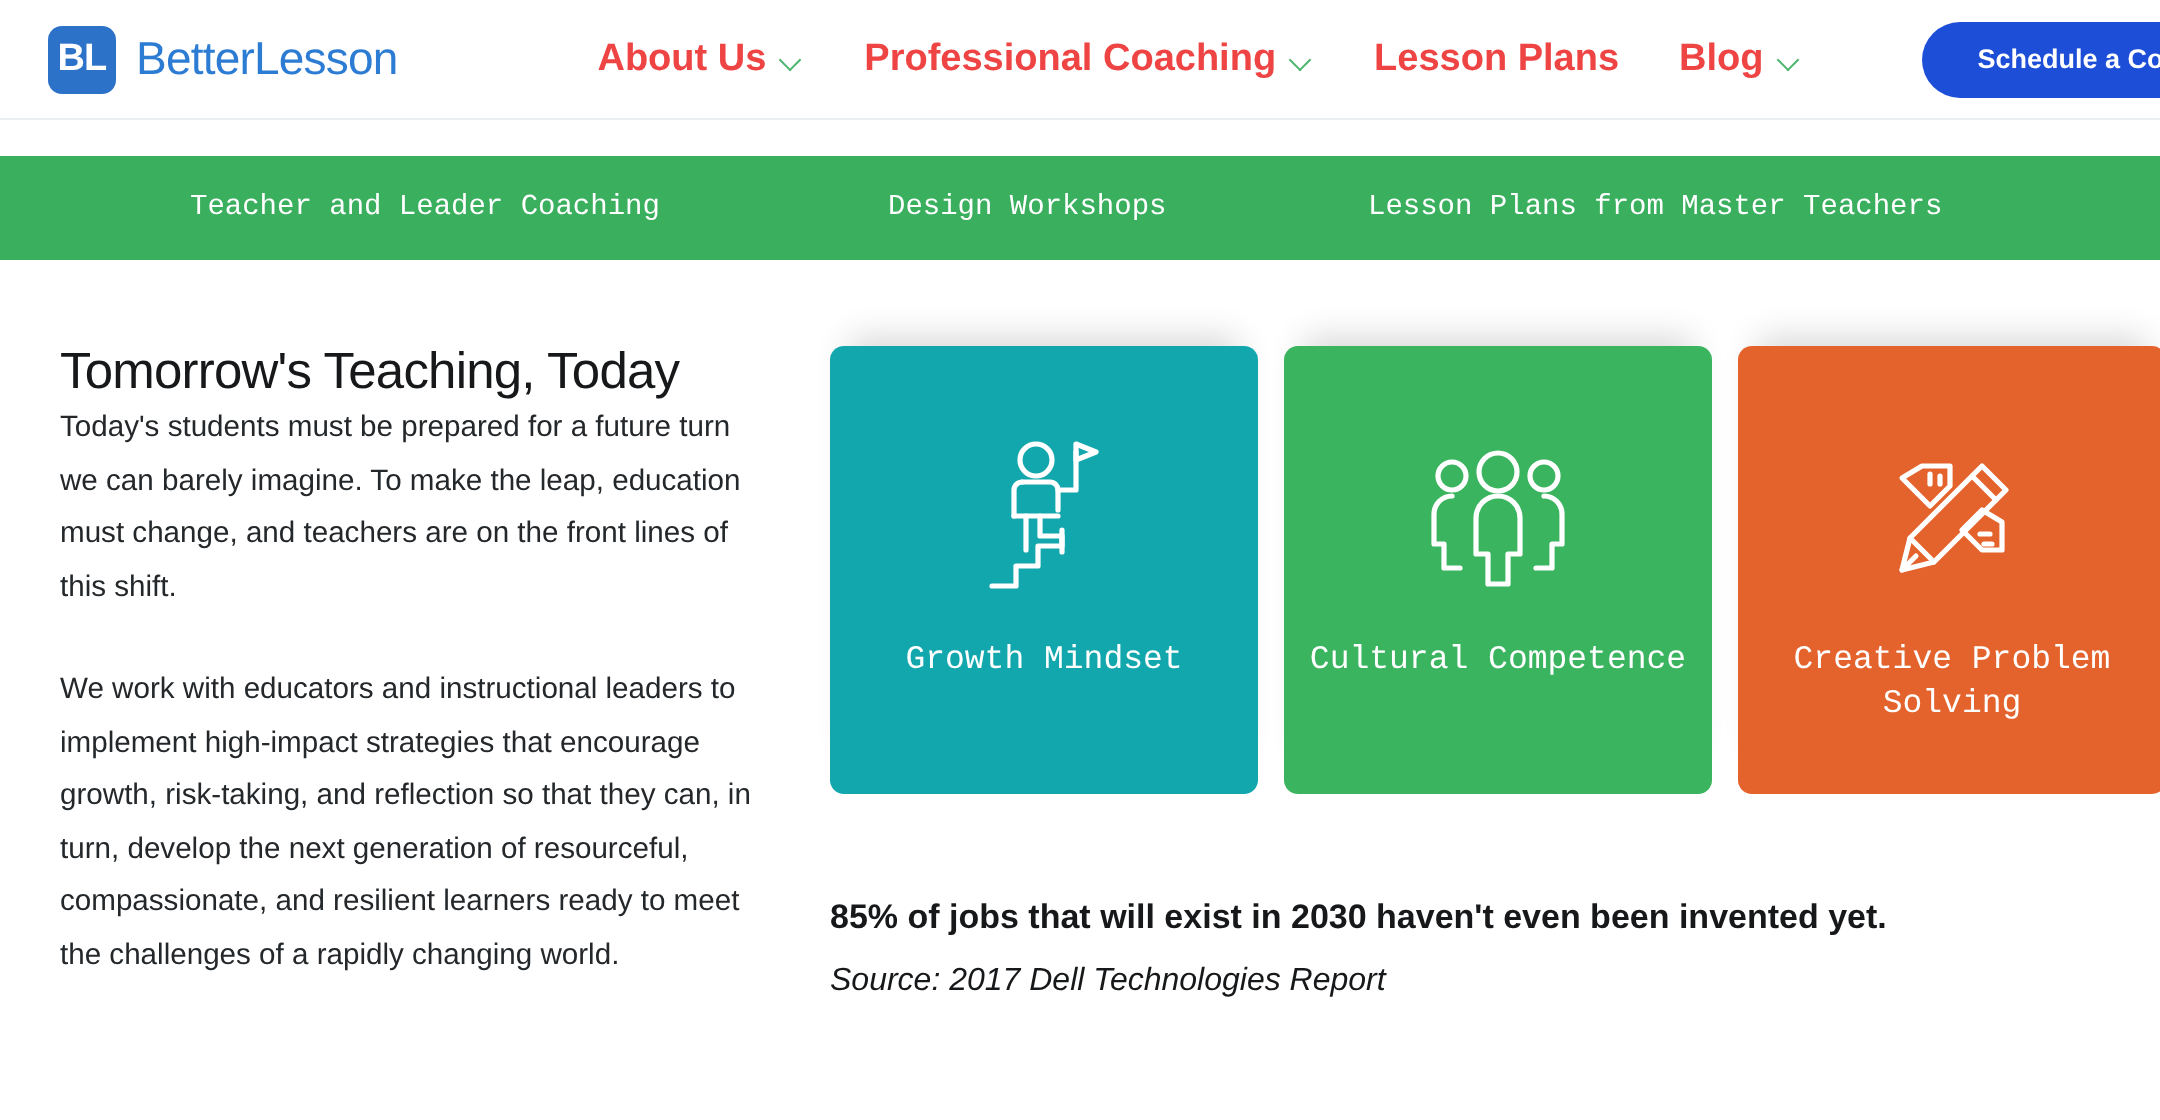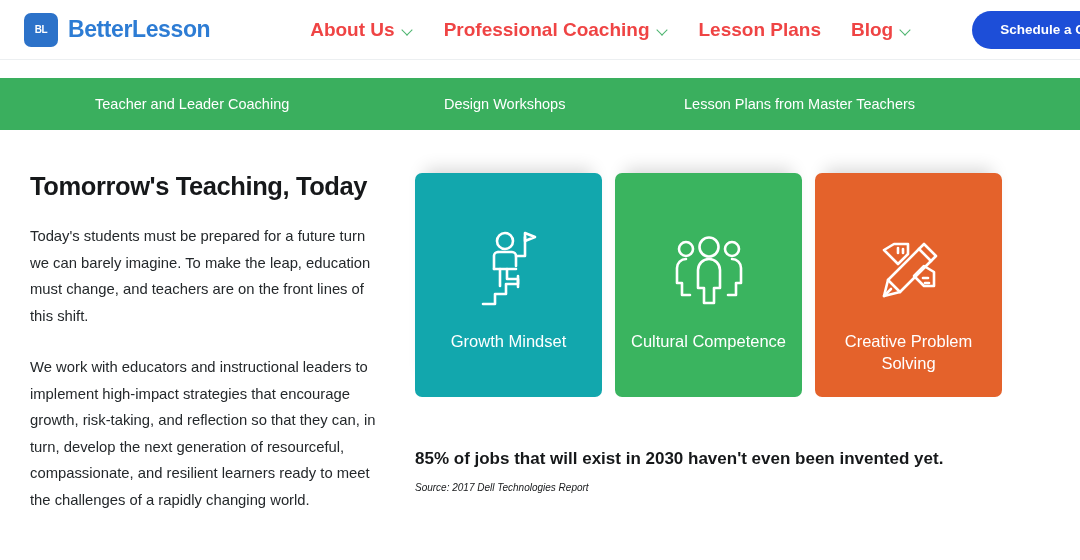--- a/index.html
+++ b/index.html
@@ -37,30 +37,30 @@
     align-items: center;
     margin-left: 24px;
     gap: 10px;
     cursor: pointer;
   }
   .brand-mark {
     width: 34px; height: 34px;
     border-radius: 7px;
     background: #2c72c9;
     color: #ffffff;
-    font-size: 10px;
+    font-size: 19px;
     font-weight: bold;
     letter-spacing: -0.4px;
     display: flex;
     align-items: center;
     justify-content: center;
   }
   .brand-word {
     font-size: 23px;
-    font-weight: bold;
+    font-weight: normal;
     color: #2d7cd4;
     letter-spacing: -0.4px;
   }
 
   .navlinks {
     display: flex;
     align-items: center;
     margin-left: 100px;
     gap: 30px;
   }
@@ -106,20 +106,21 @@
 
   
   .greenbar {
     position: absolute;
     top: 78px; left: 0;
     width: 1080px;
     height: 52px;
     background: #3aaf5e;
     display: flex;
     align-items: center;
+    font-family: Liberation Mono, monospace;
   }
   .greenitem {
     color: #ffffff;
     font-size: 14.5px;
     font-weight: 500;
     cursor: pointer;
     white-space: nowrap;
     position: absolute;
   }
   .g1 { left: 95px; }
@@ -128,51 +129,51 @@
 
   
   .left-col {
     position: absolute;
     top: 172px;
     left: 30px;
     width: 350px;
   }
   .page-title {
     font-size: 25.5px;
-    font-weight: bold;
+    font-weight: normal;
     letter-spacing: -0.4px;
     color: #16181a;
-    margin-bottom: 22px;
   }
   .para {
     font-size: 14.8px;
     line-height: 26.5px;
     color: #24282b;
     margin-bottom: 25px;
   }
 
   
   .cards {
     position: absolute;
     top: 173px;
     left: 415px;
     display: flex;
     gap: 13px;
   }
   .card {
-    width: 187px;
+    width: 214px;
     height: 224px;
     border-radius: 7px;
     display: flex;
     flex-direction: column;
     align-items: center;
     justify-content: flex-start;
-    padding-top: 55px;
+    padding-top: 44px;
     cursor: pointer;
     box-shadow: 0 -14px 16px -10px rgba(0,0,0,0.16);
+    font-family: Liberation Mono, monospace;
   }
   .card-icon {
     height: 86px;
     display: flex;
     align-items: center;
     justify-content: center;
   }
   .card-label {
     margin-top: 16px;
     color: #ffffff;
@@ -192,21 +193,21 @@
     text-align: left;
   }
   .stat-head {
     font-size: 17px;
     font-weight: bold;
     line-height: 25px;
     color: #16181a;
   }
   .stat-source {
     margin-top: 11px;
-    font-size: 10px;
+    font-size: 16px;
     font-style: italic;
     color: #16181a;
   }
 
   
   .watermark {
     position: absolute;
     top: 490px;
     left: 726px;
     font-size: 27px;

